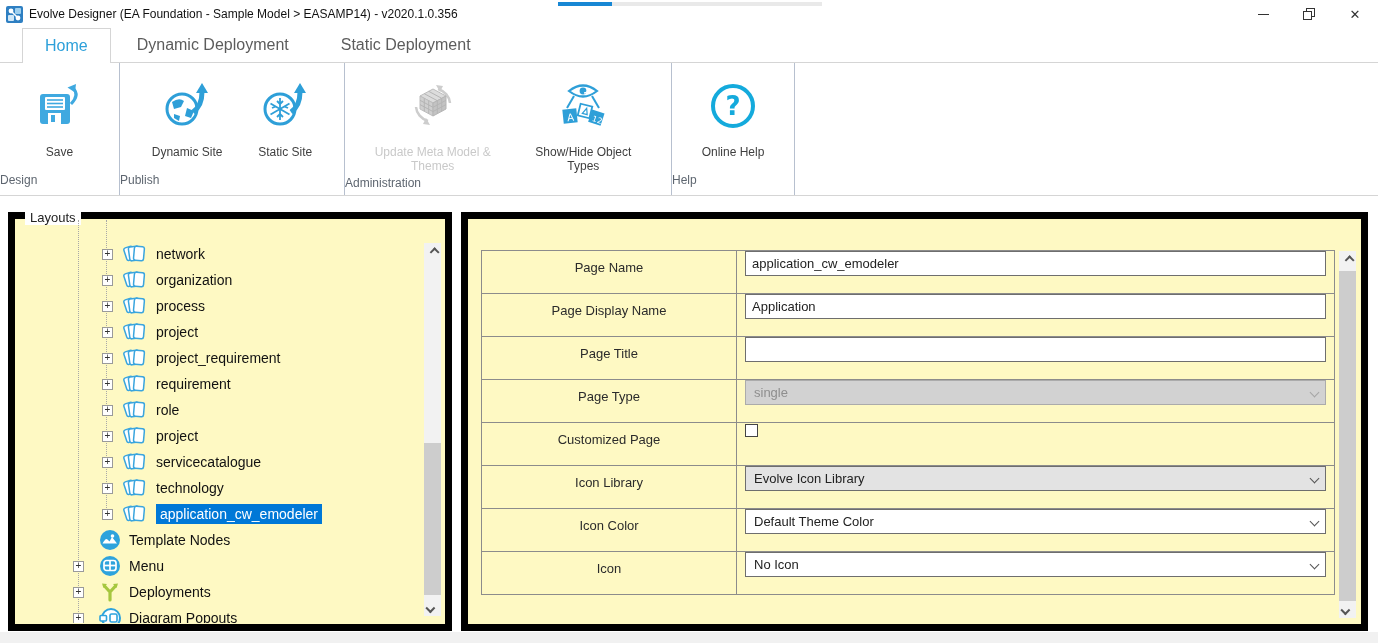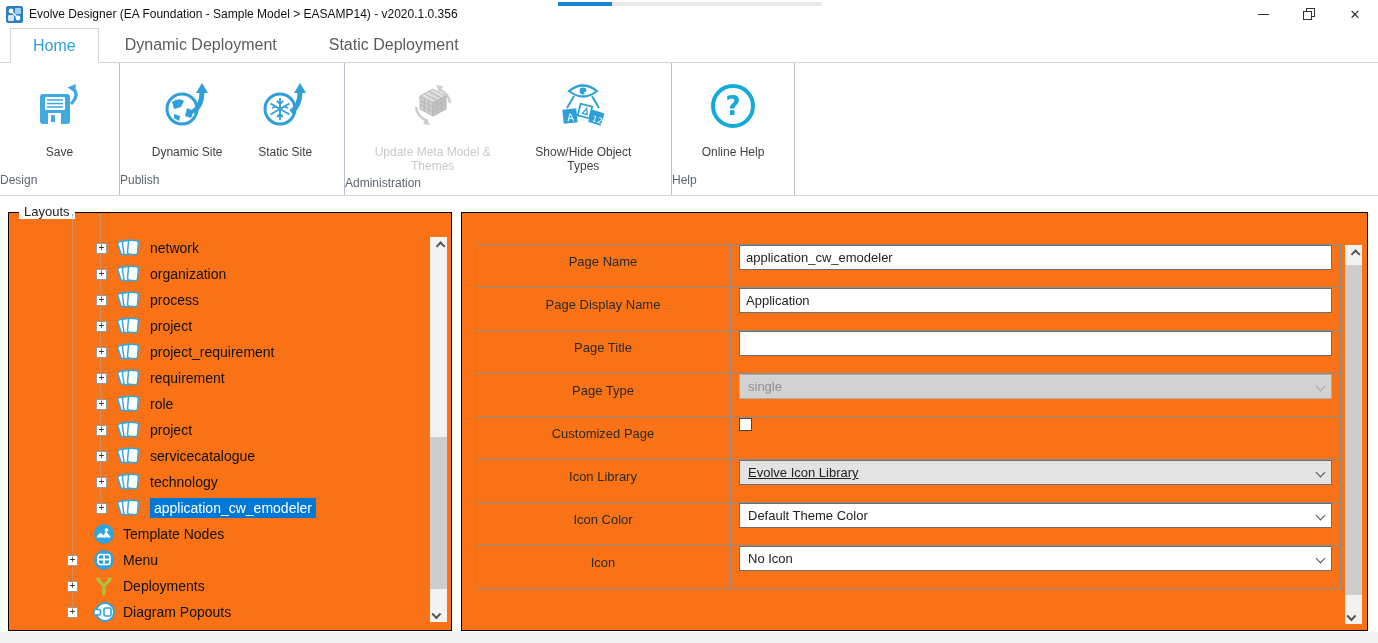--- a/index.html
+++ b/index.html
@@ -13,39 +13,39 @@
   .progress { position:absolute; left:558px; top:2px; width:264px; height:4px; background:#e9e9e9; }
   .progress .pfill { height:100%; width:54px; background:#1787d4; }
   .wcontrols { position:absolute; right:0; top:0; height:28px; display:flex; }
   .wbtn { width:46px; height:28px; display:flex; align-items:center; justify-content:center; color:#333; font-size:13px; }
   .min-glyph { width:11px; height:1px; background:#333; display:inline-block; }
   .restore-glyph { position:relative; width:12px; height:12px; display:inline-block; }
   .restore-glyph i { position:absolute; width:9px; height:9px; border:1px solid #333; background:#fff; display:block; }
   .restore-glyph .b { left:0; bottom:0; } .restore-glyph .f { right:0; top:0; background:transparent; }
 
   
-  .tabrow { height:34px; display:flex; align-items:stretch; padding-left:10px; background:#fff; }
+  .tabrow { height:34px; display:flex; align-items:stretch; padding-left:10px; background:#fff;margin-left:12px; }
   .rtab { display:flex; align-items:center; padding:0 26px; font-size:16px; color:#5c5c5c; }
   .rtab.active { border:1px solid #d5d5d5; border-bottom:none; background:#fff; color:#2da0da;
                  margin-bottom:-1px; position:relative; z-index:2; padding:0 22px; }
 
   
   .ribbon { position:relative; height:134px; border-top:1px solid #d5d5d5; border-bottom:1px solid #d5d5d5;
             display:flex; background:#fff; }
   .rgroup { display:flex; flex-direction:column; border-right:1px solid #b7c0cf; }
   .rg-design { width:120px; } .rg-publish { width:225px; } .rg-admin { width:327px; } .rg-help { width:123px; }
   .rbuttons { flex:1; display:flex; justify-content:space-evenly; align-items:flex-start; padding-top:4px; }
   .rbtn { display:flex; flex-direction:column; align-items:center; padding:2px 4px; }
   .ric { height:74px; display:flex; align-items:center; justify-content:center; }
   .rlbl { font-size:12px; color:#3f3f3f; text-align:center; line-height:1.2; margin-top:2px; max-width:118px; }
   .rbtn.disabled .rlbl { color:#c9c9c9; }
   .glabel { height:22px; font-size:12px; color:#5e6670; }
 
   
-  .groupbox { position:absolute; border:1px solid #000000; background:#f97316; }
+  .groupbox { position:absolute; border:7px solid #000000; background:#fef9c3; }
   .gb-title { position:absolute; top:-9px; left:10px; background:#fff; padding:0 5px; font-size:13px; color:#222; white-space:nowrap; }
   .box-layouts { left:8px; top:212px; width:444px; height:419px; }
   .box-options { left:461px; top:212px; width:907px; height:419px; }
 
   
   .tree { position:absolute; left:1px; top:1px; right:24px; bottom:1px; overflow:hidden; padding-top:21px; }
   .dotline { position:absolute; border-left:1px dotted #a8a8a8; z-index:0; }
   .dot1 { left:62px; top:0; height:398px; }
   .dot2 { left:90px; top:0; height:294px; }
   .trow { height:26px; display:flex; align-items:center; font-size:14px; color:#111; position:relative; z-index:1; white-space:nowrap; }
@@ -77,21 +77,21 @@
   td.lc { width:255px; text-align:center; padding-top:9px; font-size:13px; color:#2b2b2b; }
   td.vc { padding:0 8px; vertical-align:middle; }
   .tinput { width:100%; height:25px; border:1px solid #6e6e6e; background:#fff; font-family:"Liberation Sans",sans-serif;
             font-size:13px; padding:2px 6px; color:#222; outline:none; }
   .fsel { height:25px; border:1px solid #6e6e6e; background:#fff; display:flex; align-items:center;
           padding:0 22px 0 8px; font-size:13px; color:#222; position:relative; }
   .fsel .fchev { position:absolute; right:7px; top:8px; width:7px; height:7px;
                  border-bottom:1.5px solid #555; border-right:1.5px solid #555; transform:rotate(45deg); }
   .fsel.disabled { background:#d2d2d2; border-color:#ababab; color:#8e8e8e; }
   .fsel.disabled .fchev { border-color:#a5a5a5; }
-  .fsel.filled { background:#e3e3e3;text-decoration:underline; }
+  .fsel.filled { background:#e3e3e3; }
   .cb { width:13px; height:13px; border:1px solid #444; background:#fff; display:inline-block; }
   .cb.disabled { border-color:#c4c4c4; }
 
   .footer-strip { position:absolute; left:0; right:0; bottom:0; height:11px; background:#f1f1f1; }
 </style>
 </head>
 <body>
 
 <div class="titlebar">
   <span class="appicon">

